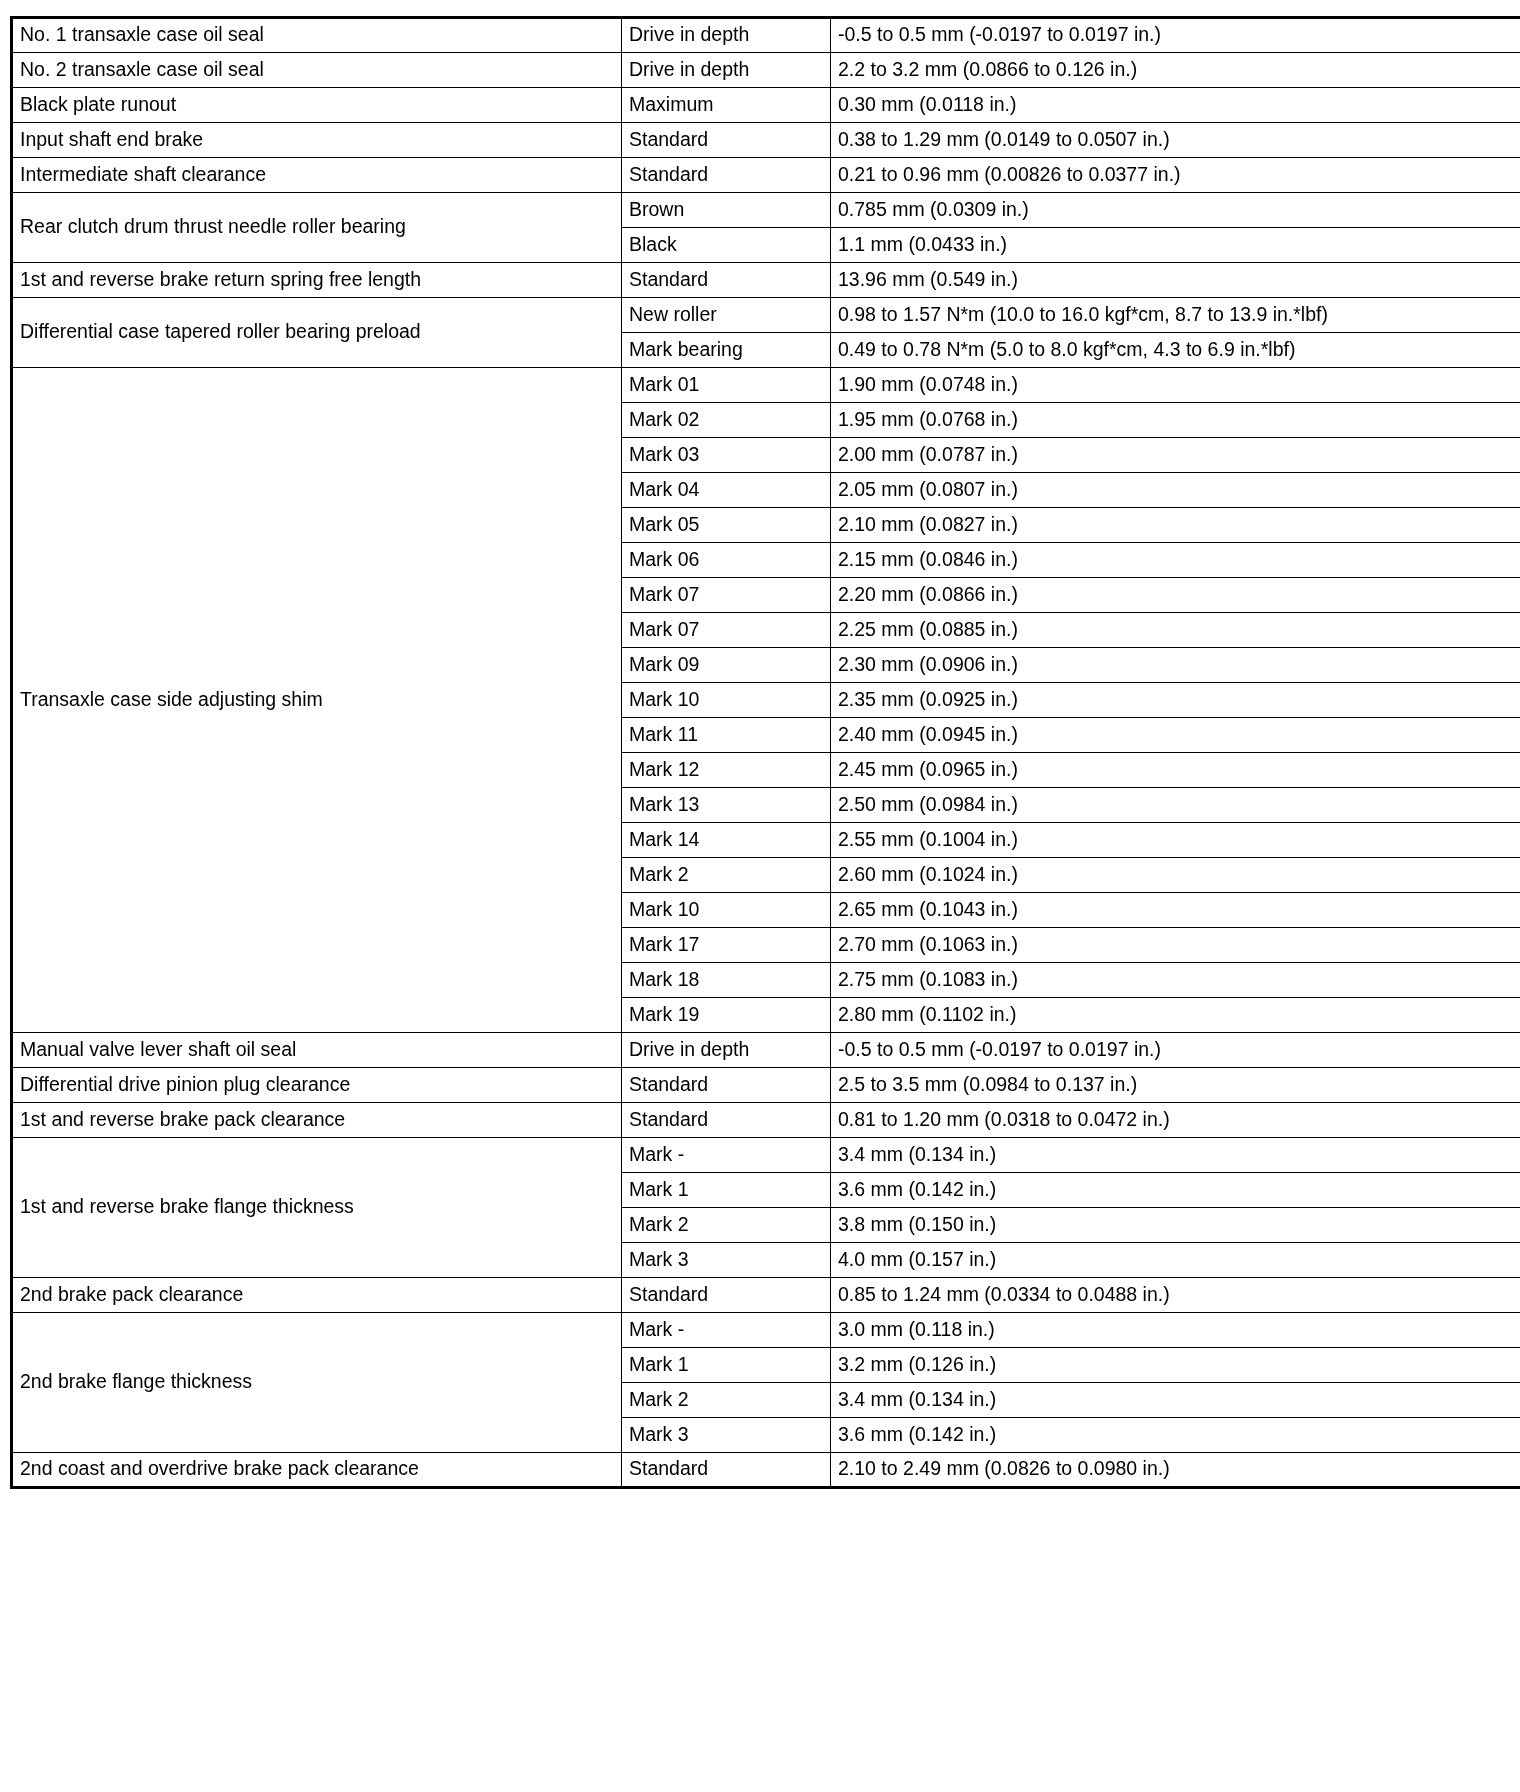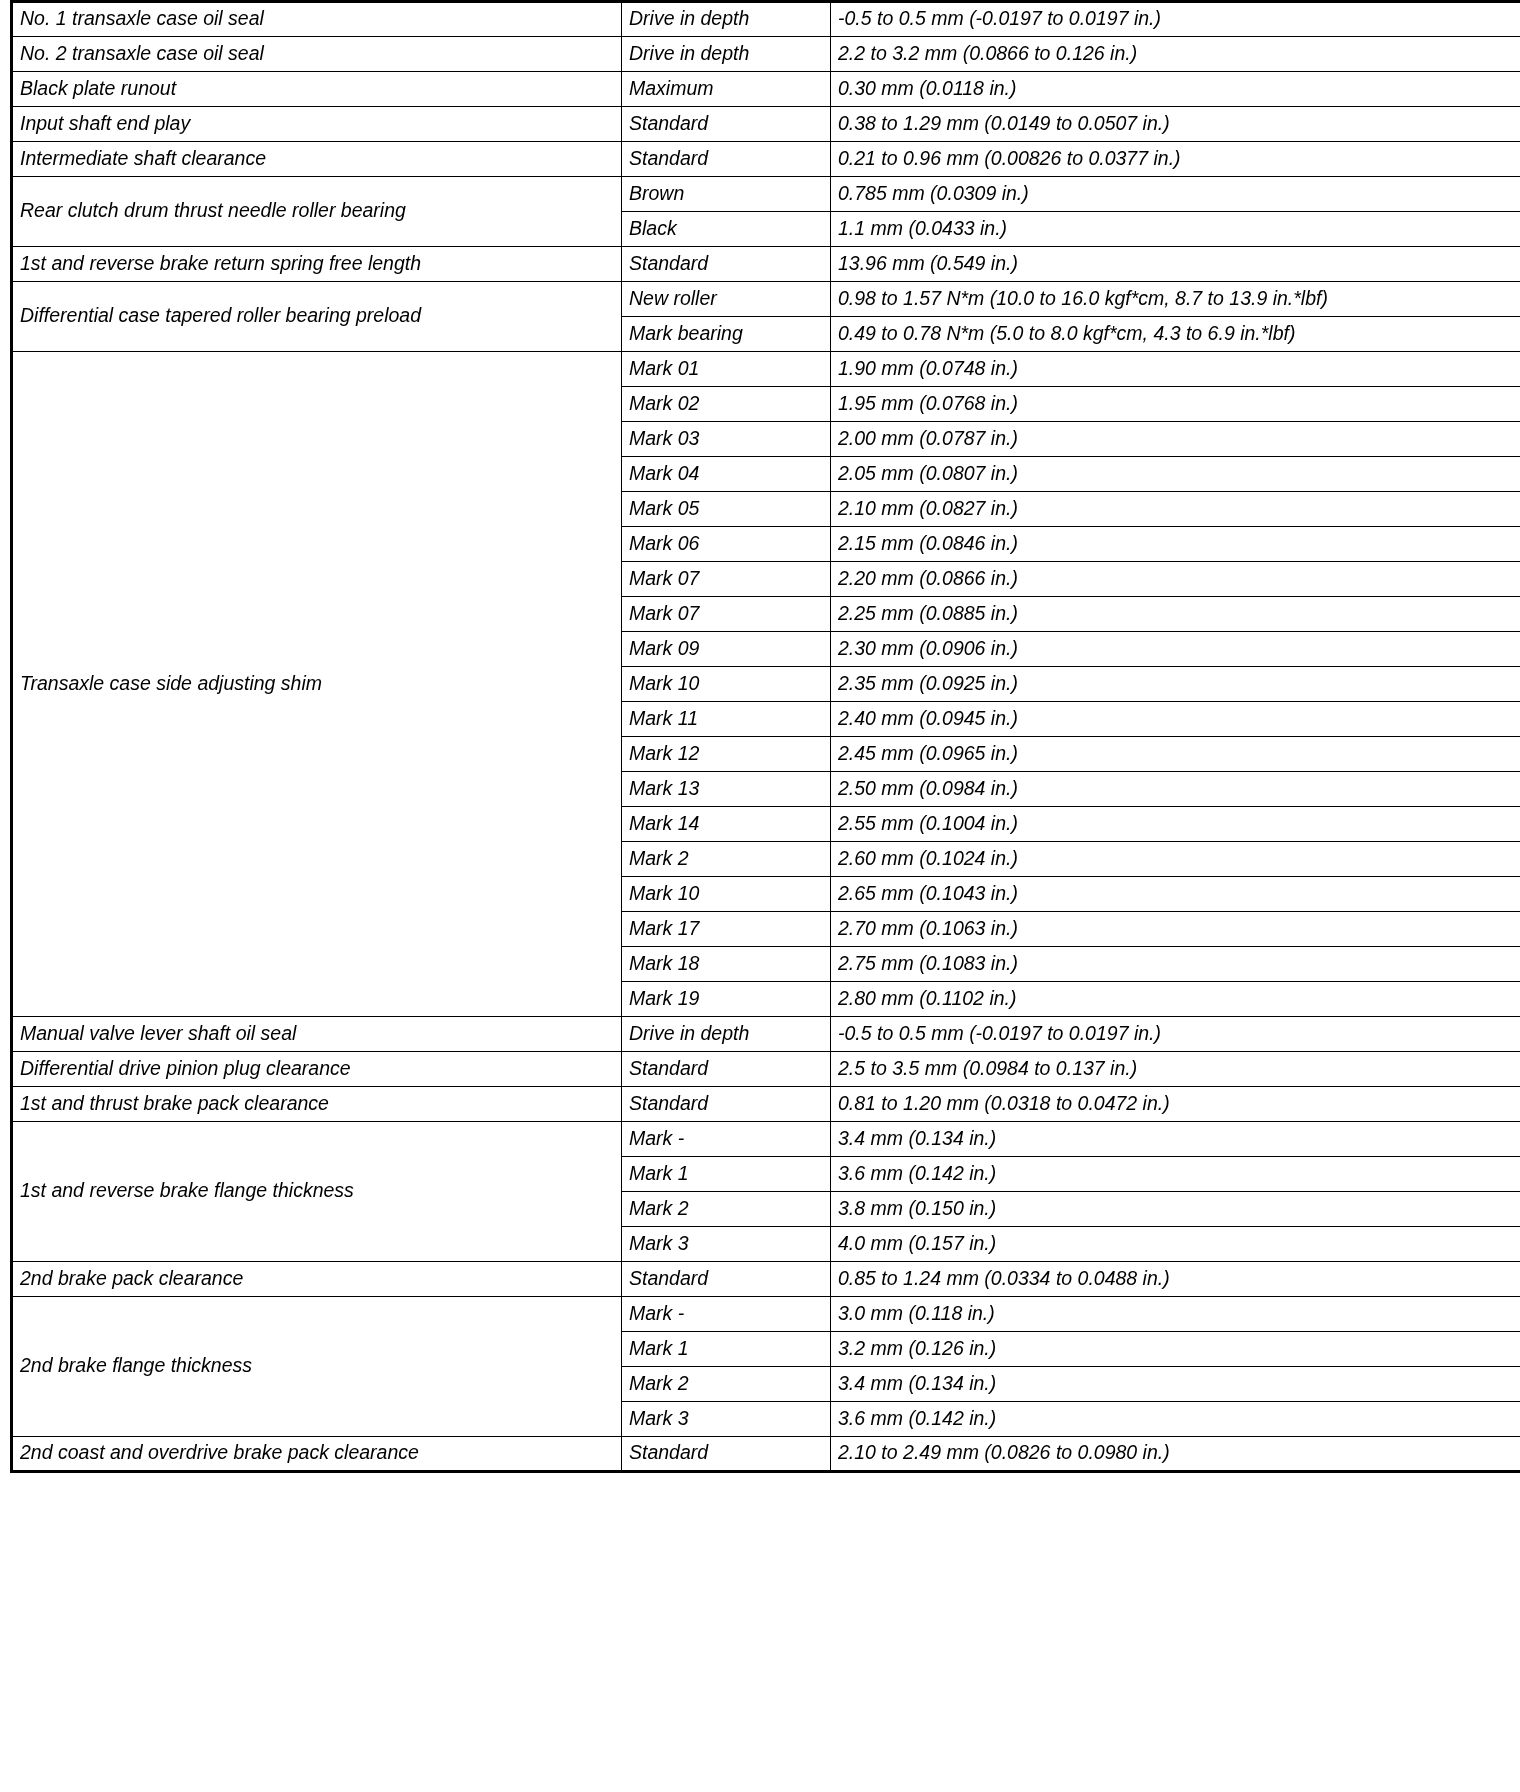--- a/index.html
+++ b/index.html
@@ -10,22 +10,21 @@
   body {
     width: 1520px;
     height: 1792px;
     font-family: "Liberation Sans", sans-serif;
     color: #000000;
   }
   .page {
     box-sizing: border-box;
     width: 1520px;
     height: 1792px;
-    padding: 0 10px 10px 10px;
-    font-style: italic;
+    padding: 16px 10px 10px 10px;
   }
   table.spec-table {
     border-collapse: collapse;
     width: 1496px;
     table-layout: fixed;
     border: 3px solid #000000;
   }
   table.spec-table td {
     border: 1.5px solid #000000;
     padding: 3px 7px 4px 7px;
@@ -64,21 +63,21 @@
           <td class="col-item">No. 2 transaxle case oil seal</td>
           <td class="col-cond">Drive in depth</td>
           <td class="col-val">2.2 to 3.2 mm (0.0866 to 0.126 in.)</td>
         </tr>
         <tr>
           <td class="col-item">Black plate runout</td>
           <td class="col-cond">Maximum</td>
           <td class="col-val">0.30 mm (0.0118 in.)</td>
         </tr>
         <tr>
-          <td class="col-item">Input shaft end play</td>
+          <td class="col-item">Input shaft end brake</td>
           <td class="col-cond">Standard</td>
           <td class="col-val">0.38 to 1.29 mm (0.0149 to 0.0507 in.)</td>
         </tr>
         <tr>
           <td class="col-item">Intermediate shaft clearance</td>
           <td class="col-cond">Standard</td>
           <td class="col-val">0.21 to 0.96 mm (0.00826 to 0.0377 in.)</td>
         </tr>
         <tr>
           <td class="col-item" rowspan="2">Rear clutch drum thrust needle roller bearing</td>
@@ -184,21 +183,21 @@
           <td class="col-item">Manual valve lever shaft oil seal</td>
           <td class="col-cond">Drive in depth</td>
           <td class="col-val">-0.5 to 0.5 mm (-0.0197 to 0.0197 in.)</td>
         </tr>
         <tr>
           <td class="col-item">Differential drive pinion plug clearance</td>
           <td class="col-cond">Standard</td>
           <td class="col-val">2.5 to 3.5 mm (0.0984 to 0.137 in.)</td>
         </tr>
         <tr>
-          <td class="col-item">1st and thrust brake pack clearance</td>
+          <td class="col-item">1st and reverse brake pack clearance</td>
           <td class="col-cond">Standard</td>
           <td class="col-val">0.81 to 1.20 mm (0.0318 to 0.0472 in.)</td>
         </tr>
         <tr>
           <td class="col-item" rowspan="4">1st and reverse brake flange thickness</td>
           <td class="col-cond">Mark -</td>
           <td class="col-val">3.4 mm (0.134 in.)</td>
         </tr>
         <tr>
           <td class="col-cond">Mark 1</td>

